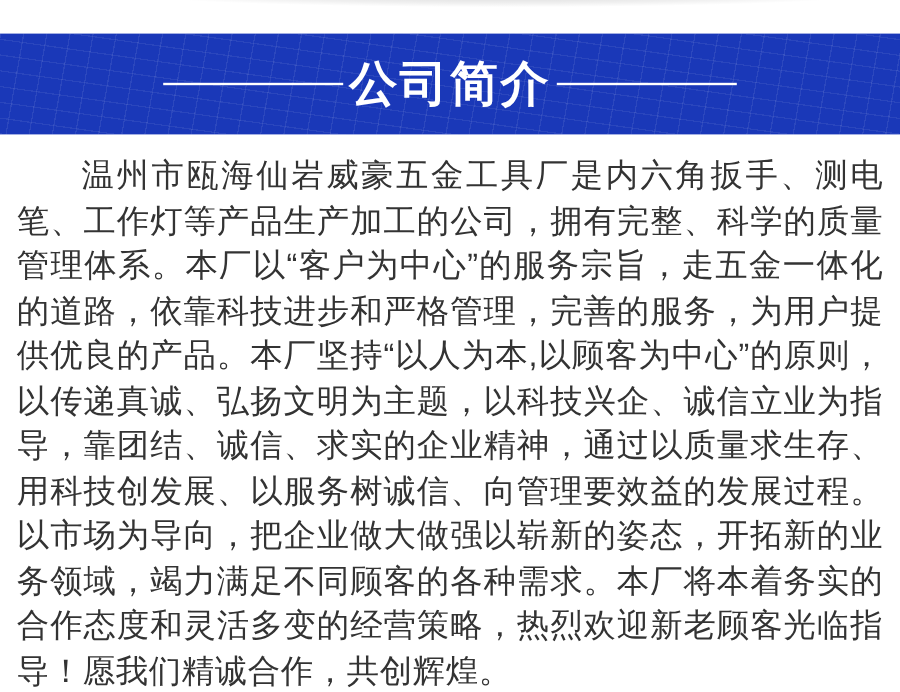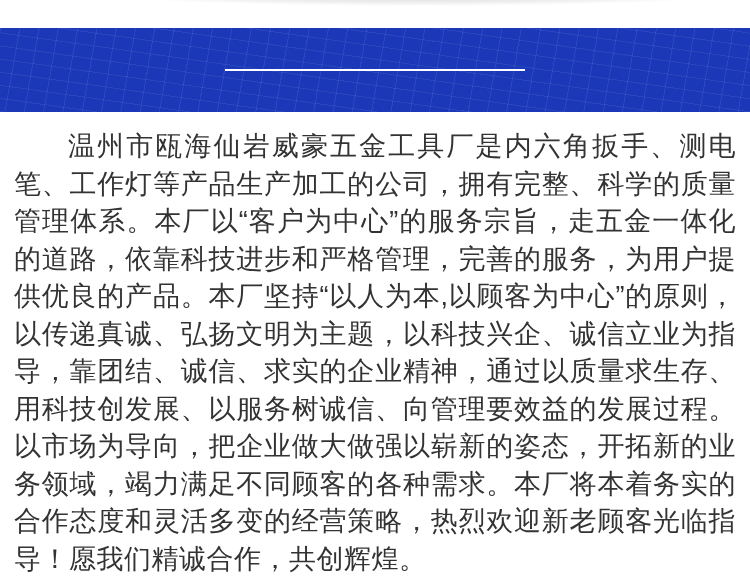--- a/index.html
+++ b/index.html
@@ -68,17 +68,18 @@
   }
 </style>
 </head>
 <body>
 
 <div class="top-shadow"></div>
 
 <div class="banner" style="background-color: rgb(26, 56, 184);">
   <div class="banner-inner">
     <span class="banner-rule"></span>
+    <h2 class="banner-title">公司简介</h2>
     <span class="banner-rule"></span>
   </div>
 </div>
 
 <p class="profile-text" style="color: rgb(51, 51, 51);">温州市瓯海仙岩威豪五金工具厂是内六角扳手、测电笔、工作灯等产品生产加工的公司，拥有完整、科学的质量管理体系。本厂以“客户为中心”的服务宗旨，走五金一体化的道路，依靠科技进步和严格管理，完善的服务，为用户提供优良的产品。本厂坚持“以人为本,以顾客为中心”的原则，以传递真诚、弘扬文明为主题，以科技兴企、诚信立业为指导，靠团结、诚信、求实的企业精神，通过以质量求生存、用科技创发展、以服务树诚信、向管理要效益的发展过程。以市场为导向，把企业做大做强以崭新的姿态，开拓新的业务领域，竭力满足不同顾客的各种需求。本厂将本着务实的合作态度和灵活多变的经营策略，热烈欢迎新老顾客光临指导！愿我们精诚合作，共创辉煌。</p>
 
 </body></html>

